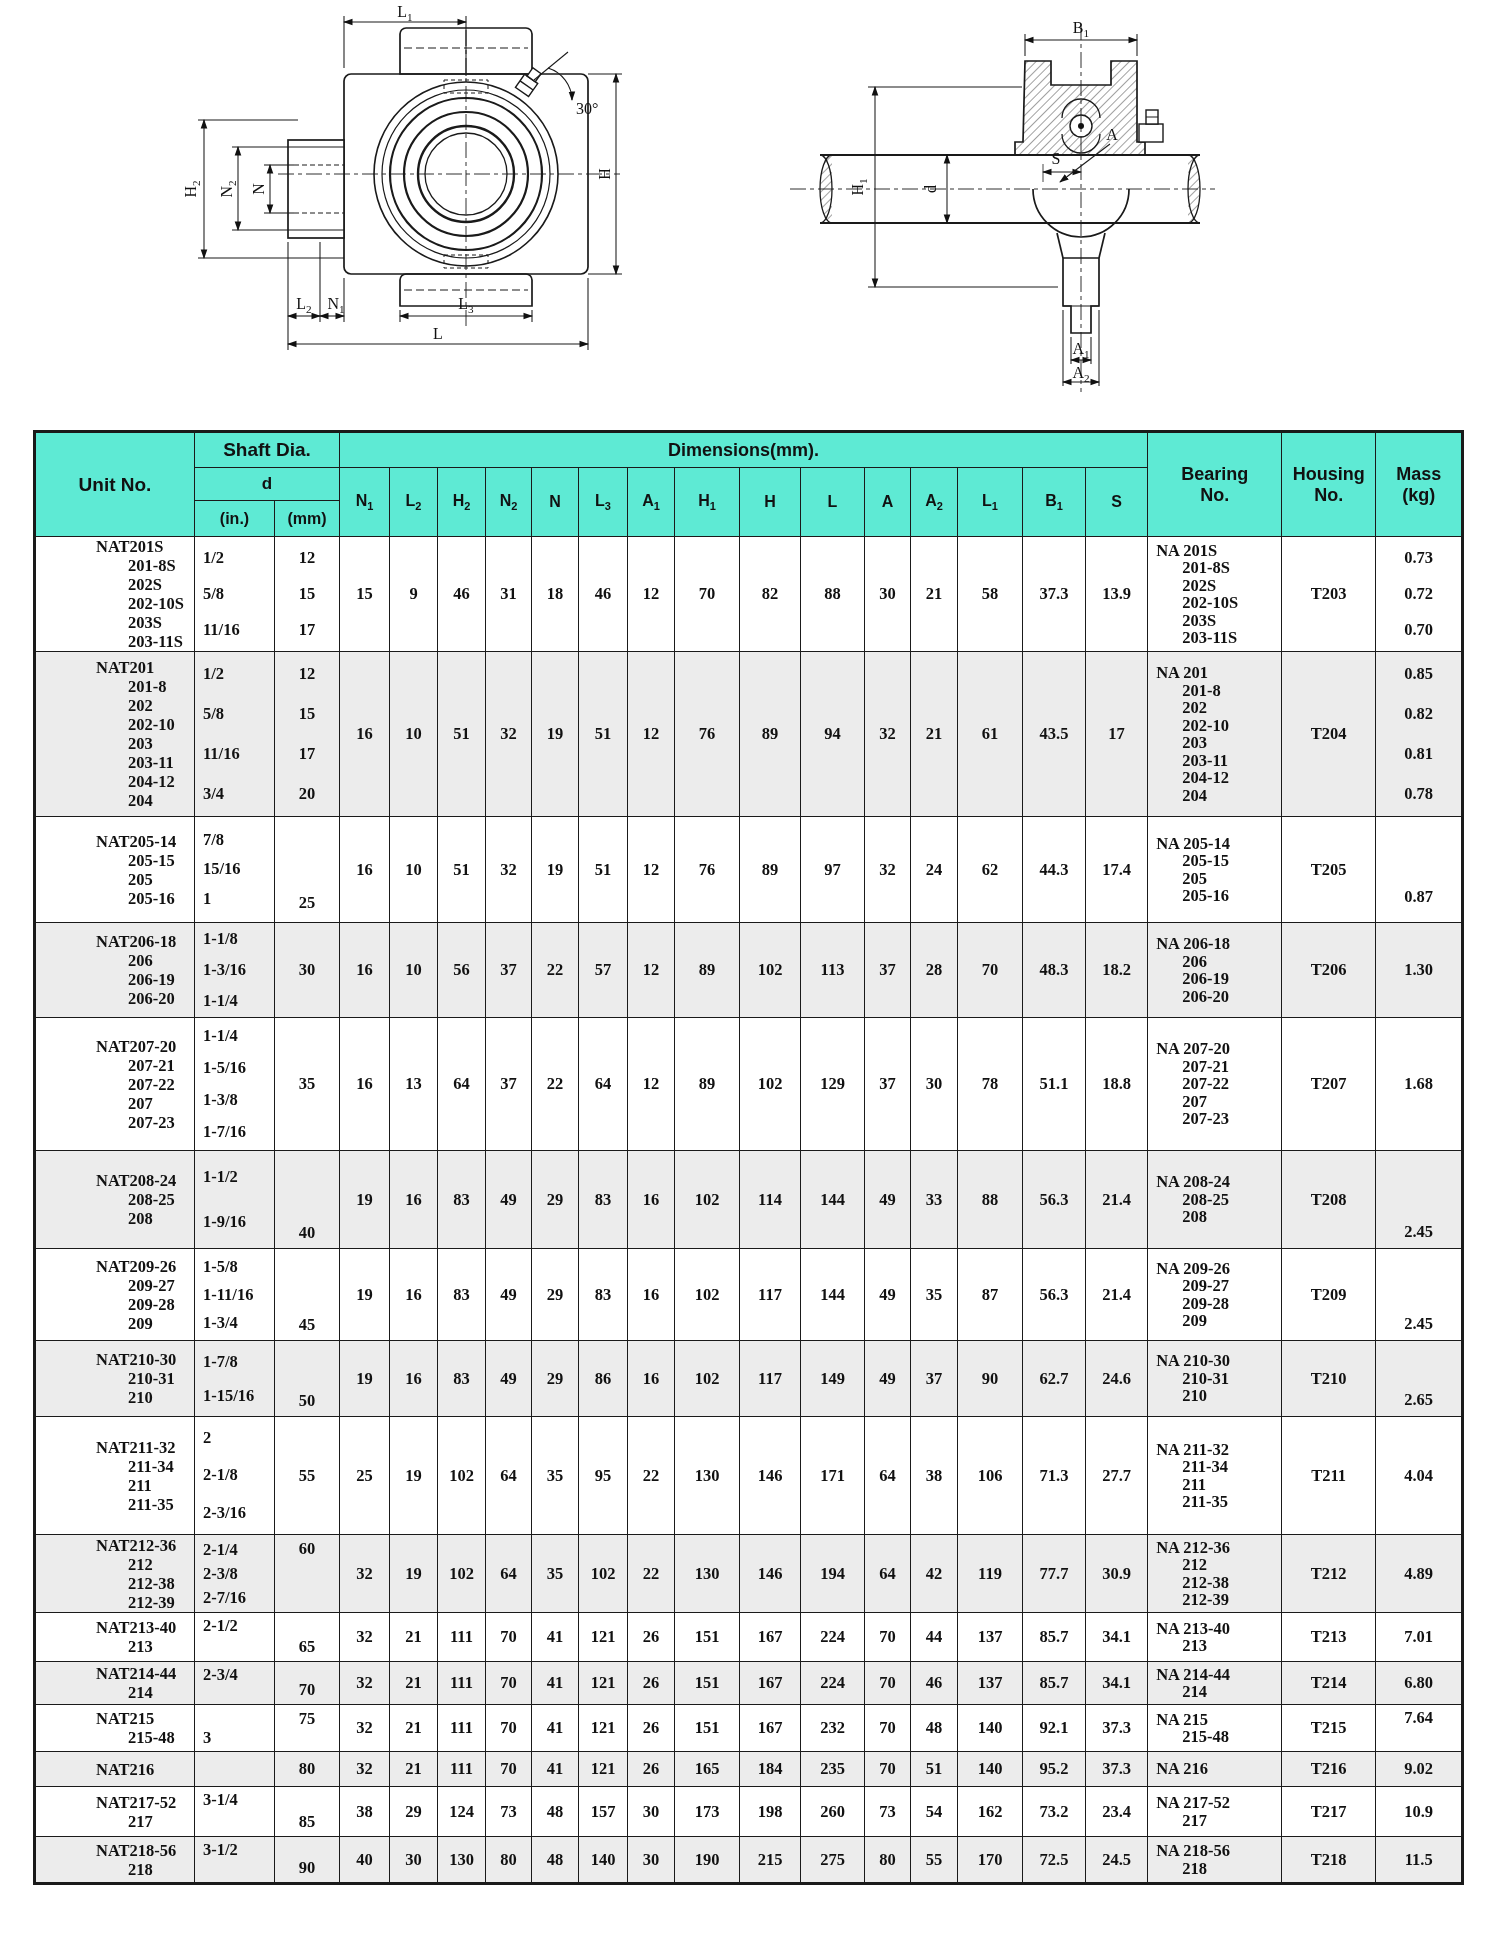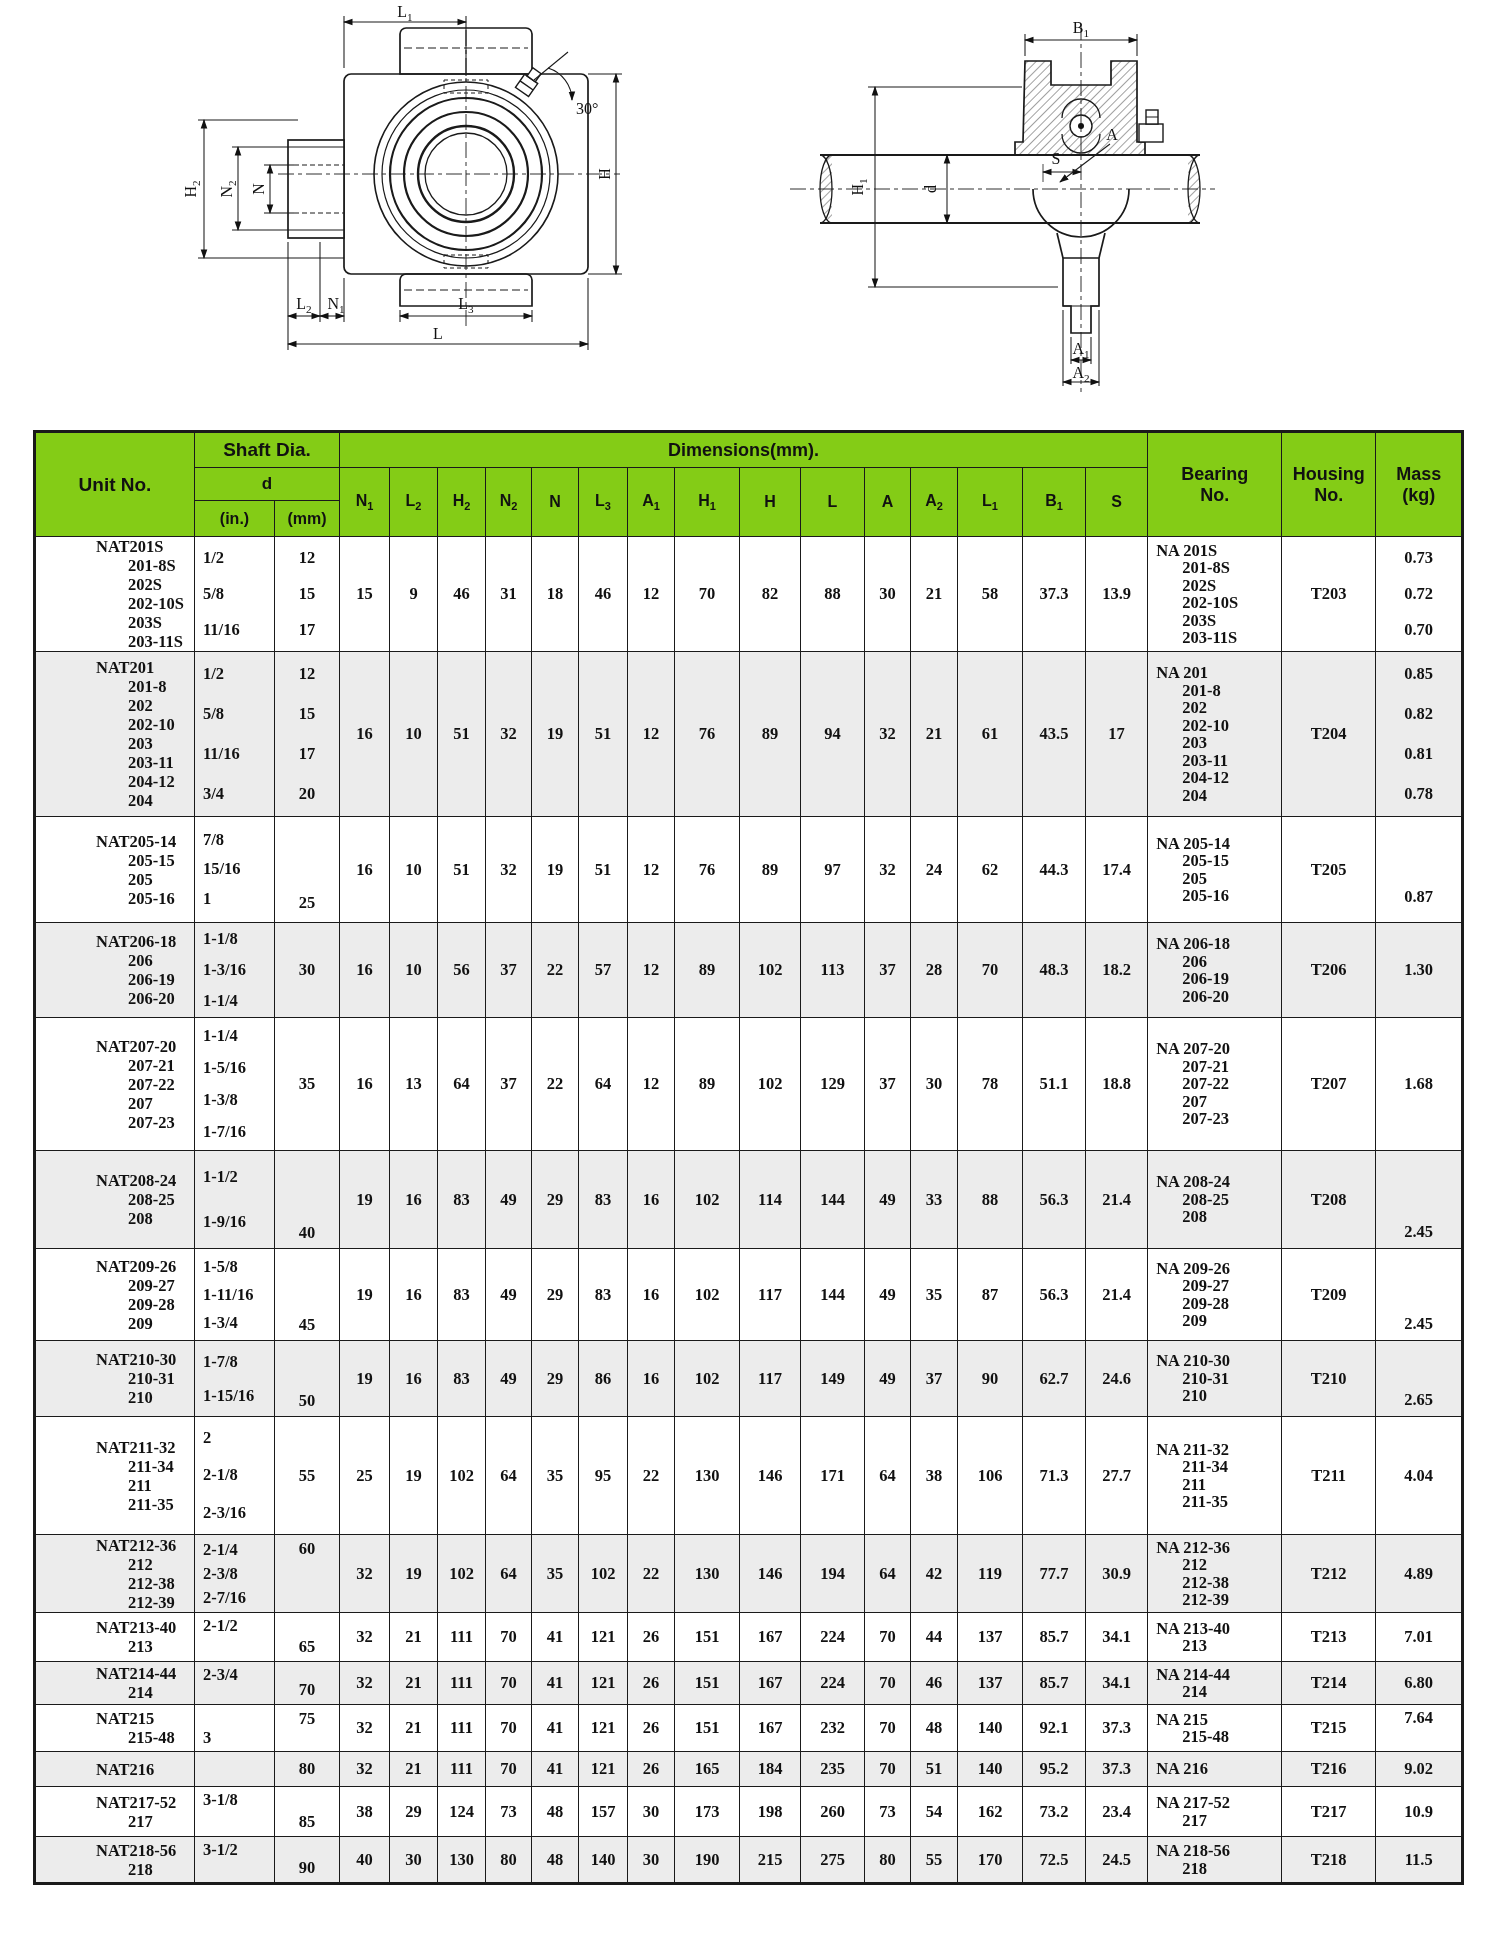--- a/index.html
+++ b/index.html
@@ -6,21 +6,21 @@
   body{width:1497px;height:1949px;position:relative;font-family:"Liberation Sans",sans-serif;color:#111;}
   .top{position:relative;height:430px;width:1497px;}
   svg{position:absolute;}
   svg text{font-family:"Liberation Serif",serif;fill:#111;font-size:16px;}
   .brand{position:absolute;right:22px;top:258px;text-align:center;color:#29abe2;font-family:"Liberation Serif",serif;font-weight:bold;}
   .brand .model{font-size:31px;letter-spacing:1px;line-height:34px;}
   .brand .sub{font-size:26px;line-height:32px;}
 
   table#spec{border-collapse:collapse;table-layout:fixed;width:1428px;margin-left:33px;border:3px solid #1a1a1a;}
   #spec th,#spec td{border:1.5px solid #1a1a1a;padding:0;overflow:hidden;}
-  #spec thead th{background:#84cc16;font-weight:bold;font-size:16px;text-align:center;vertical-align:middle;}
+  #spec thead th{background:#5eead4;font-weight:bold;font-size:16px;text-align:center;vertical-align:middle;}
   #spec thead tr:nth-child(1){height:36px;}
   #spec thead tr:nth-child(2){height:33px;}
   #spec thead tr:nth-child(3){height:36px;}
   #spec .h-unit,#spec .h-shaft{font-size:19px;}
   #spec .h-dims{font-size:18px;}
   #spec .h-multi{font-size:18px;white-space:pre-line;line-height:21px;}
   #spec .h-d{font-size:17px;}
   #spec .h-inmm{font-size:16px;}
   #spec .h-dim{font-size:16px;}
   #spec thead sub{font-size:11px;}
@@ -937,21 +937,21 @@
           </div>
         </td>
       </tr>
       <tr>
         <td class="unit-cell">
           <div class="uline first">NAT217-52</div>
           <div class="uline">217</div>
         </td>
         <td class="in-cell">
           <div class="vfill">
-            <div>3-1/8</div>
+            <div>3-1/4</div>
           </div>
         </td>
         <td class="mm-cell">
           <div class="vfill">
             <div>85</div>
           </div>
         </td>
         <td class="dim-cell">38</td>
         <td class="dim-cell">29</td>
         <td class="dim-cell">124</td>

